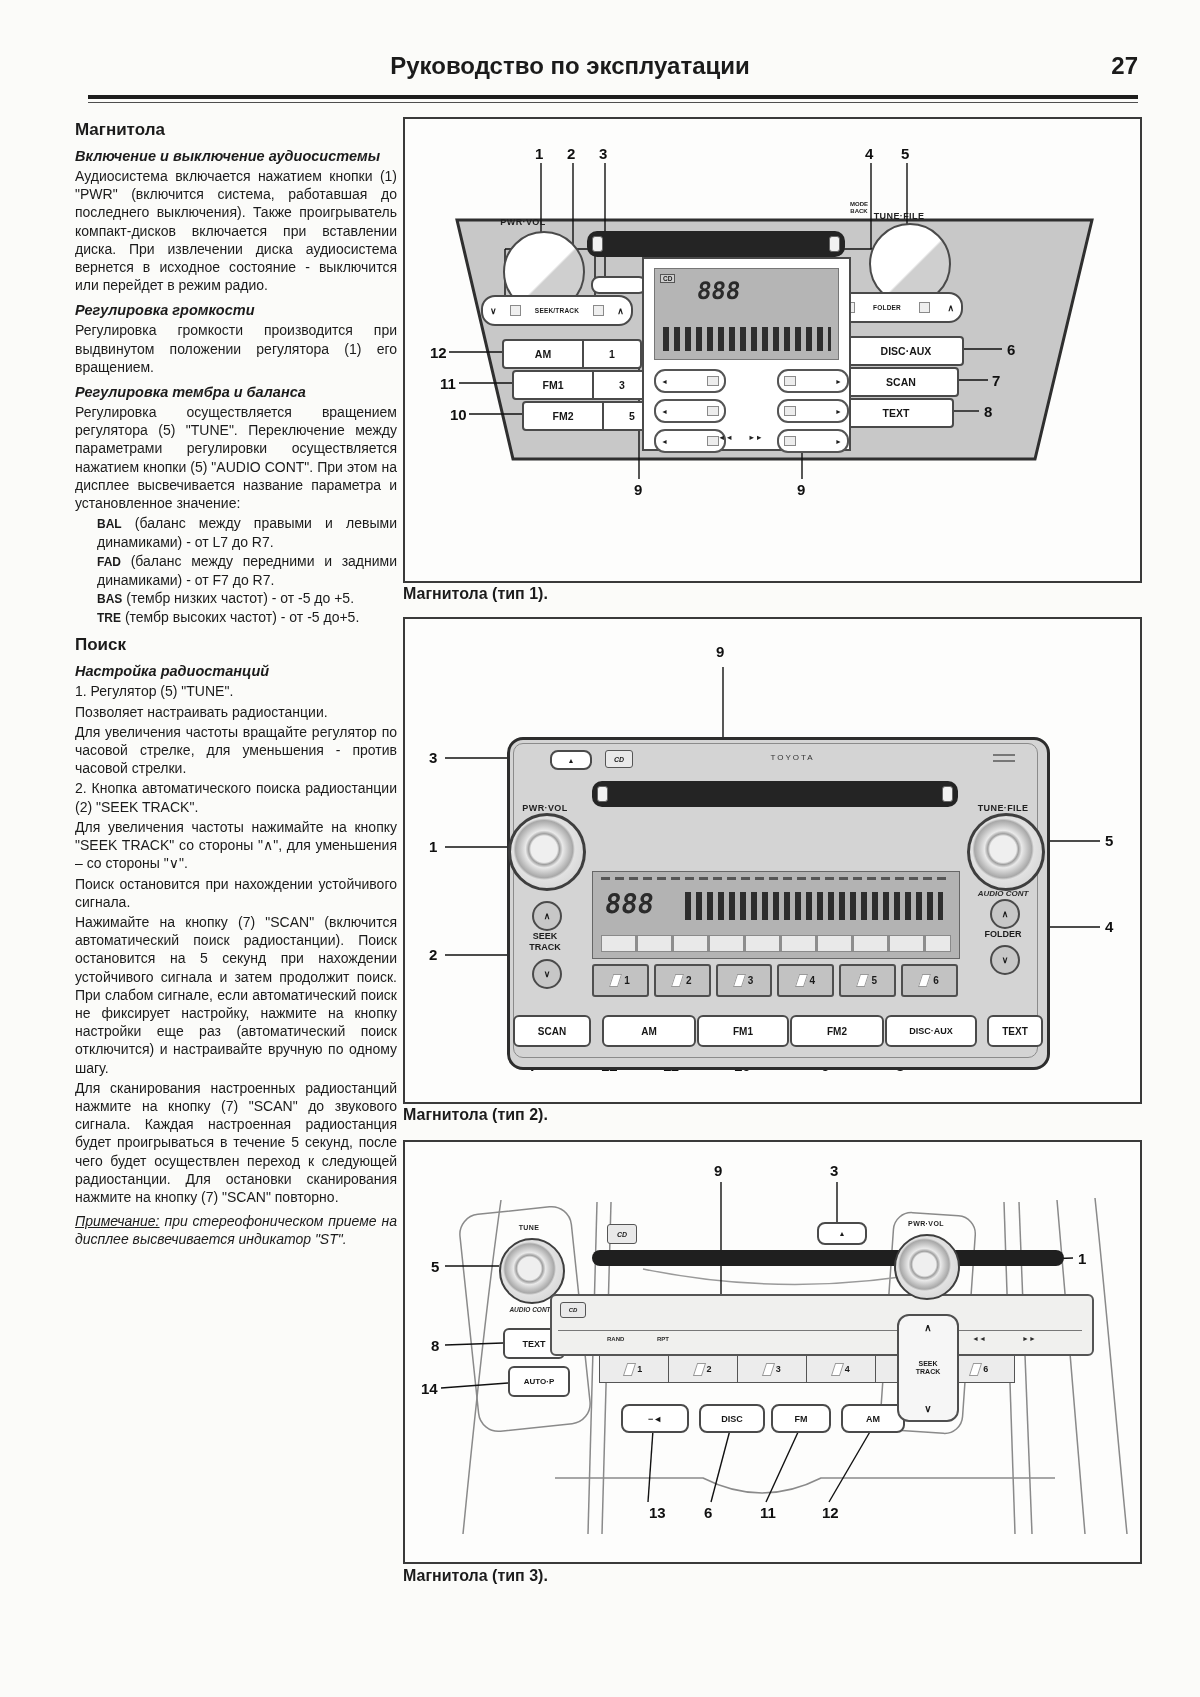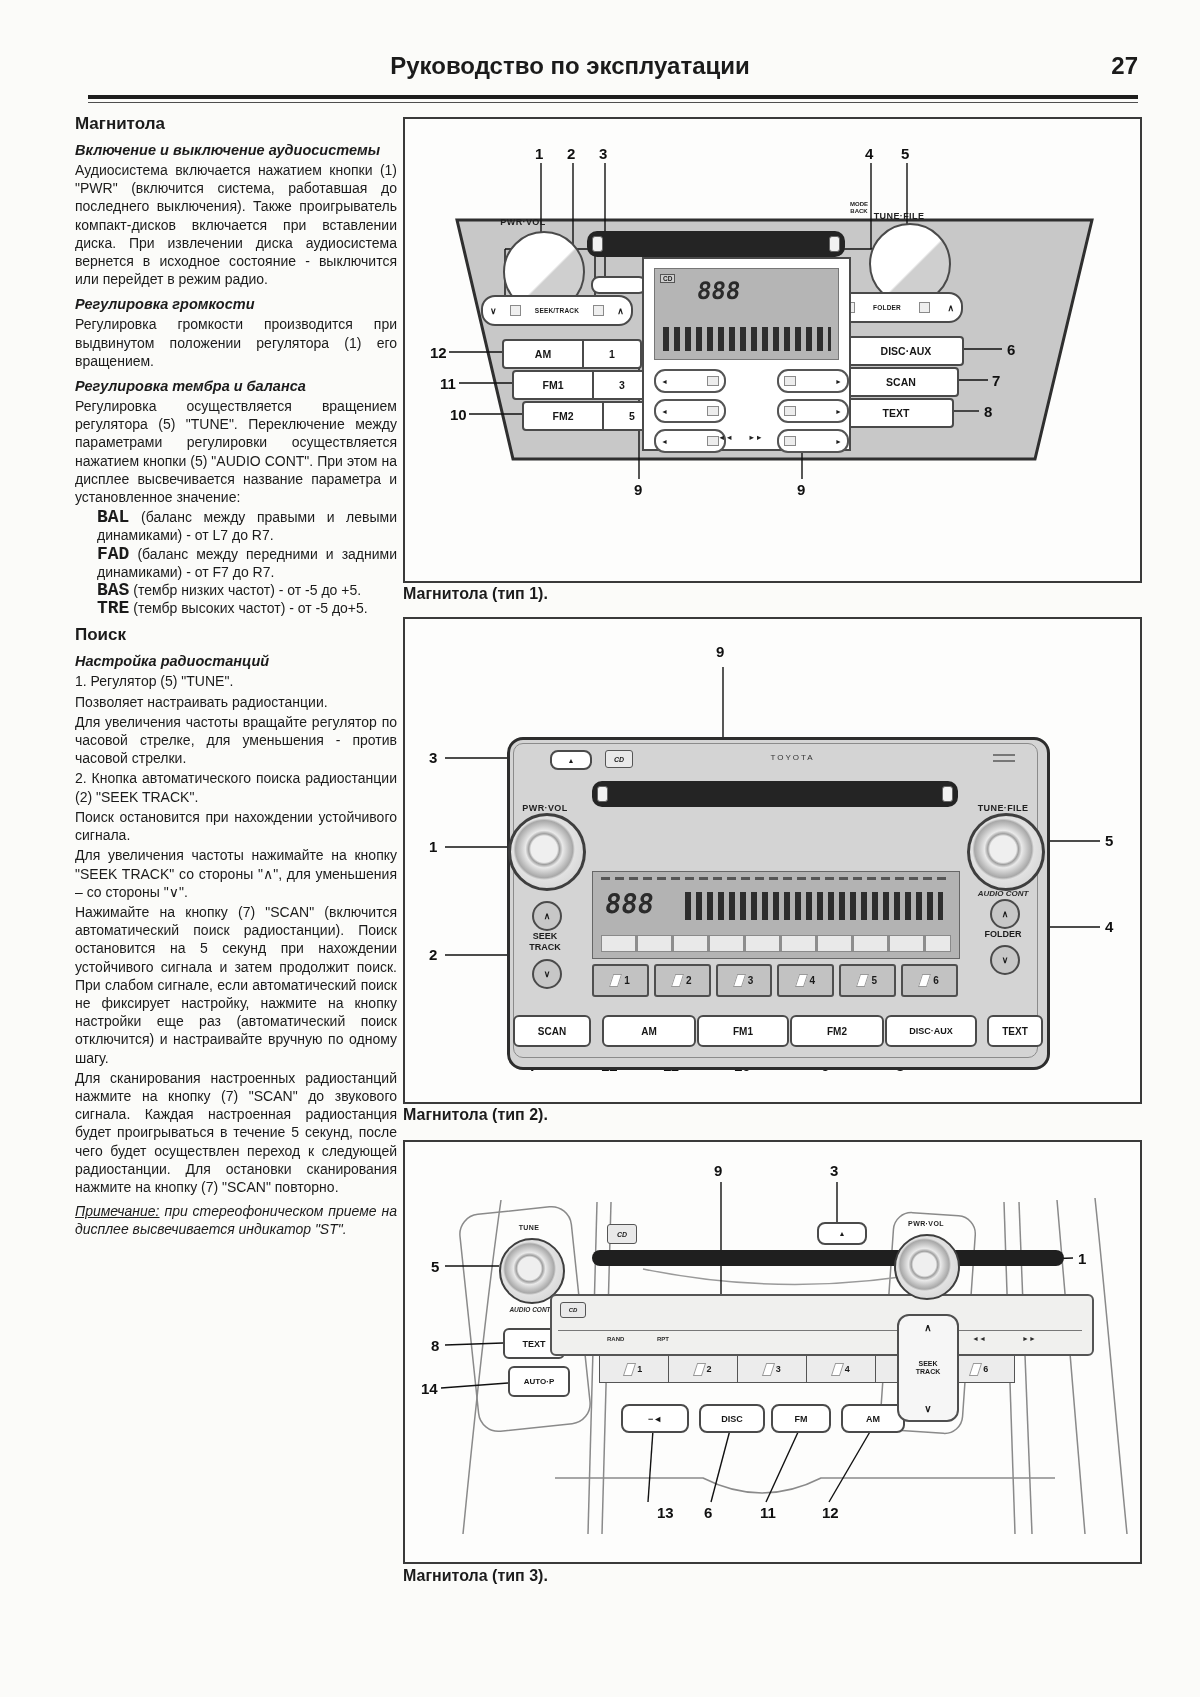--- a/index.html
+++ b/index.html
@@ -4,25 +4,25 @@
 <style>
   html,body{margin:0;padding:0;background:#e8e8e6;}
   .page{position:relative;width:1200px;height:1697px;margin:0 auto;background:#fbfbf9;
         font-family:"Liberation Sans",sans-serif;color:#1b1b1b;overflow:hidden;}
   
   .hdr-title{position:absolute;top:52px;left:0;right:60px;text-align:center;font-size:24px;font-weight:bold;}
   .hdr-num{position:absolute;top:52px;right:62px;font-size:24px;font-weight:bold;}
   .hdr-rule{position:absolute;top:95px;left:88px;width:1050px;height:3px;border-top:4px solid #1d1d1d;border-bottom:1px solid #4e4e4e;}
   
   .leftcol{position:absolute;left:75px;top:106px;width:322px;font-size:14px;line-height:18.2px;text-align:justify;}
-  .lc-h1{font-size:17px;font-weight:bold;margin:8px 0 2px;text-align:left;line-height:20px;}
+  .lc-h1{font-size:17px;font-weight:bold;margin:14px 0 2px;text-align:left;line-height:20px;}
   .lc-h2{font-size:14.5px;font-weight:bold;font-style:italic;margin:7px 0 2px;text-align:left;line-height:18px;}
   .lc-p{margin:0 0 2px;}
   .lc-param{margin:0;padding-left:22px;}
-  .lc-param b{font-size:18px;font-family:Liberation Mono, monospace;}
+  .lc-param b{font-size:12px;}
   .lc-note{margin:6px 0 0;font-style:italic;}
   .note-label{text-decoration:underline;}
   
   .figbox{position:absolute;left:403px;width:735px;border:2px solid #3a3a3a;background:#fdfdfc;}
   #fig1{top:117px;height:462px;}
   #fig2{top:617px;height:483px;}
   #fig3{top:1140px;height:420px;}
   .figcap{position:absolute;left:403px;font-size:16px;font-weight:bold;}
   #cap1{top:585px;} #cap2{top:1106px;} #cap3{top:1567px;}
   .lines{position:absolute;left:0;top:0;}
@@ -108,22 +108,22 @@
     <p class="lc-param"><b>BAL</b> <span>(баланс между правыми и левыми динамиками) - от L7 до R7.</span></p>
     <p class="lc-param"><b>FAD</b> <span>(баланс между передними и задними динамиками) - от F7 до R7.</span></p>
     <p class="lc-param"><b>BAS</b> <span>(тембр низких частот) - от -5 до +5.</span></p>
     <p class="lc-param"><b>TRE</b> <span>(тембр высоких частот) - от -5 до+5.</span></p>
     <div class="lc-h1" style="margin-top:8px;">Поиск</div>
     <div class="lc-h2">Настройка радиостанций</div>
     <p class="lc-p">1. Регулятор (5) "TUNE".</p>
     <p class="lc-p">Позволяет настраивать радиостанции.</p>
     <p class="lc-p">Для увеличения частоты вращайте регулятор по часовой стрелке, для уменьшения - против часовой стрелки.</p>
     <p class="lc-p">2. Кнопка автоматического поиска радиостанции (2) "SEEK TRACK".</p>
+    <p class="lc-p">Для увеличения частоты нажимайте на кнопку "SEEK TRACK" со стороны "∧", для уменьшения – со стороны "∨".</p>
     <p class="lc-p">Поиск остановится при нахождении устойчивого сигнала.</p>
-    <p class="lc-p">Для увеличения частоты нажимайте на кнопку "SEEK TRACK" со стороны "∧", для уменьшения – со стороны "∨".</p>
     <p class="lc-p">Нажимайте на кнопку (7) "SCAN" (включится автоматический поиск радиостанции). Поиск остановится на 5 секунд при нахождении устойчивого сигнала и затем продолжит поиск. При слабом сигнале, если автоматический поиск не фиксирует настройку, нажмите на кнопку настройки еще раз (автоматический поиск отключится) и настраивайте вручную по одному шагу.</p>
     <p class="lc-p">Для сканирования настроенных радиостанций нажмите на кнопку (7) "SCAN" до звукового сигнала. Каждая настроенная радиостанция будет проигрываться в течение 5 секунд, после чего будет осуществлен переход к следующей радиостанции. Для остановки сканирования нажмите на кнопку (7) "SCAN" повторно.</p>
     <p class="lc-note"><span class="note-label">Примечание:</span> <span>при стереофоническом приеме на дисплее высвечивается индикатор "ST".</span></p>
   </div>
 
   <div class="figbox" id="fig1">
     <svg class="lines" width="735" height="462">
       <polygon points="52,101 687,101 630,340 108,340" fill="#c8c8c8" stroke="#2f2f2f" stroke-width="3"></polygon>
       <g stroke="#111" stroke-width="1.4">
         <line x1="136" y1="44" x2="136" y2="145"></line>
@@ -392,21 +392,21 @@
       </g>
     </svg>
 
     <div class="co" style="left:309px;top:20px;">9</div>
     <div class="co" style="left:425px;top:20px;">3</div>
     <div class="co" style="left:26px;top:116px;">5</div>
     <div class="co" style="left:26px;top:195px;">8</div>
     <div class="co" style="left:16px;top:238px;">14</div>
     <div class="co" style="left:673px;top:108px;">1</div>
     <div class="co" style="left:673px;top:170px;">2</div>
-    <div class="co" style="left:252px;top:362px;">13</div>
+    <div class="co" style="left:244px;top:362px;">13</div>
     <div class="co" style="left:299px;top:362px;">6</div>
     <div class="co" style="left:355px;top:362px;">11</div>
     <div class="co" style="left:417px;top:362px;">12</div>
 
     <div class="lbl" style="left:99px;top:82px;width:50px;font-size:7px;">TUNE</div>
     <div class="knob2" style="left:94px;top:96px;width:62px;height:62px;border-width:2px;"></div>
     <div class="script" style="left:92px;top:164px;width:66px;font-size:6.5px;">AUDIO CONT</div>
     <div class="btn" style="left:98px;top:186px;width:58px;height:27px;font-size:9px;">TEXT</div>
     <div class="btn" style="left:103px;top:224px;width:58px;height:27px;font-size:8px;">AUTO·P</div>
 

